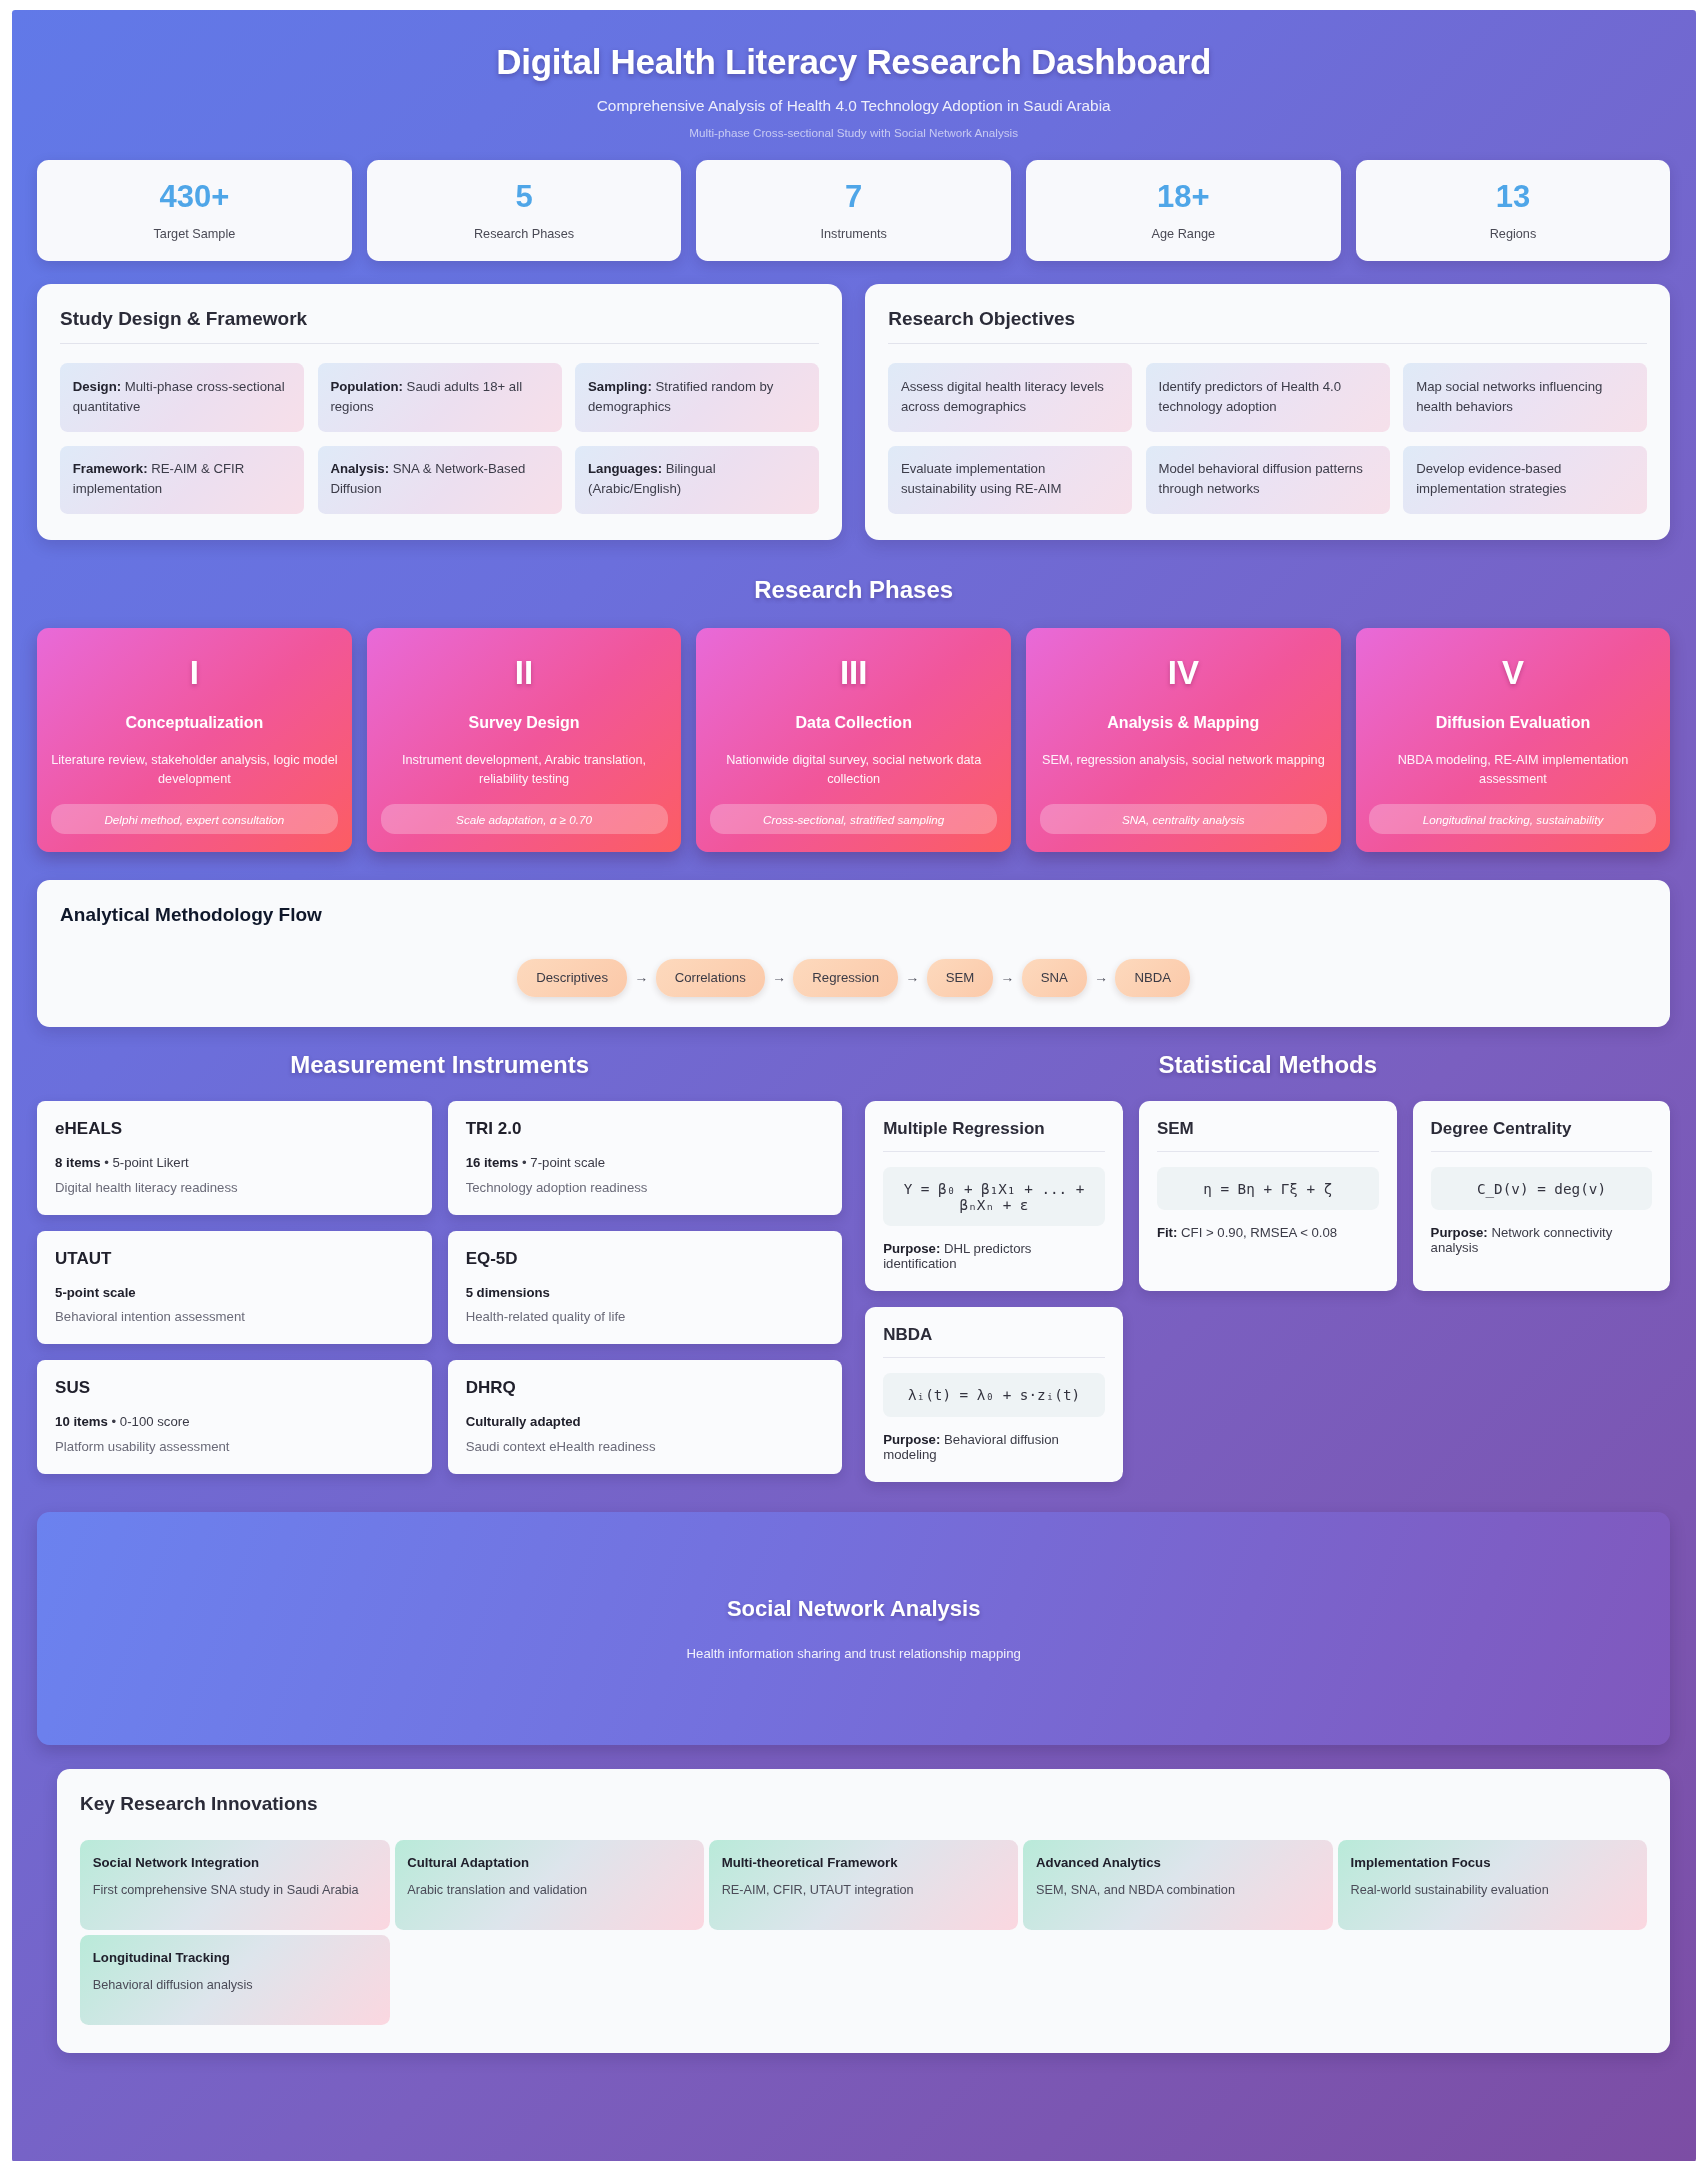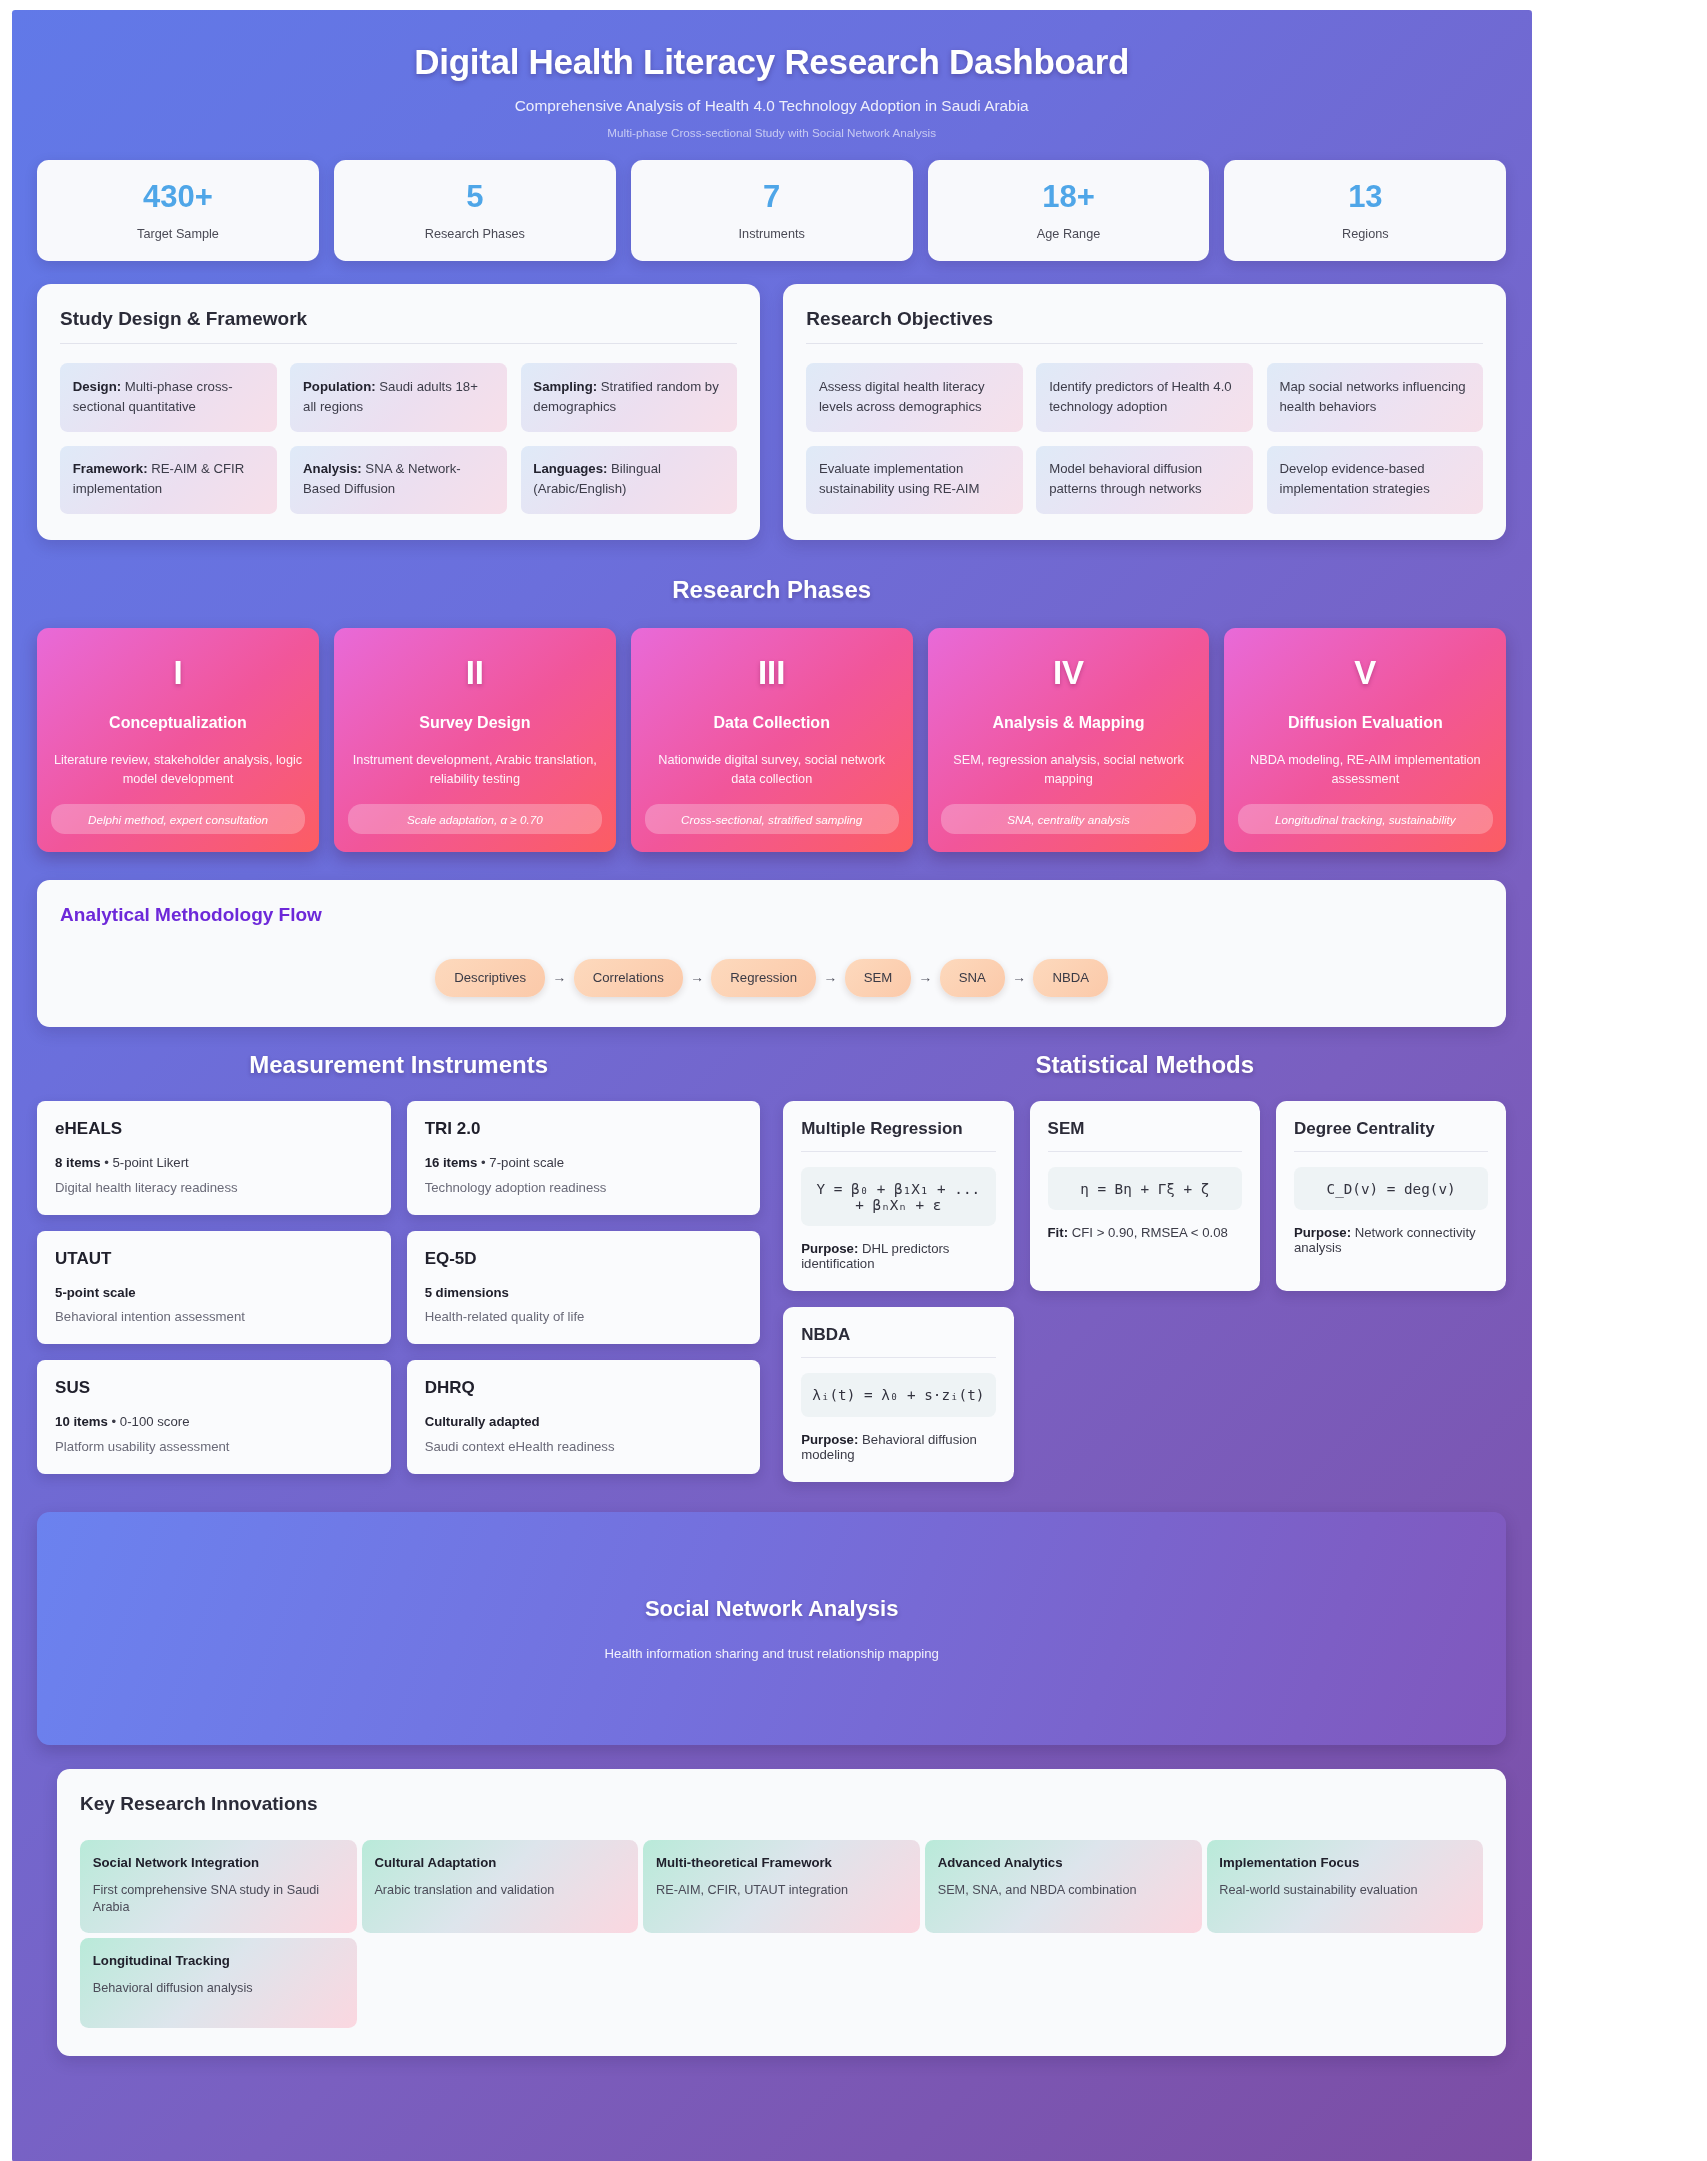--- a/index.html
+++ b/index.html
@@ -4,21 +4,21 @@
 <style>
   * { box-sizing: border-box; margin: 0; padding: 0; }
   html, body {
     width: 1707px;
     background: #ffffff;
     font-family: "Liberation Sans", sans-serif;
   }
   body { padding: 9.5px 11.7px 0 11.7px; }
 
   .page {
-    width: 1520px;
+    width: 1684px;
     min-height: 2152px;
     border-radius: 3.2px;
     background: linear-gradient(135deg, #6179e8 0%, #6b6fdc 30%, #7a5fc0 65%, #7c4da4 100%);
     padding: 0 25.4px 30px 25.4px;
     position: relative;
     overflow: hidden;
   }
 
   
   .hero { padding: 32px 0 18px 0; text-align: center; }
@@ -89,21 +89,21 @@
   .phase-tag {
     margin-top: 16px; background: rgba(255,255,255,0.26); border-radius: 13.8px;
     padding: 8.5px 7.4px; font-size: 11.7px; font-style: italic; color: #ffffff;
   }
 
   
   .flow-panel {
     margin-top: 27.5px; background: #f9fafc; border-radius: 12.7px;
     padding: 24px 23px 30px 23px; box-shadow: 0 5.3px 15px rgba(35,20,70,0.16);
   }
-  .flow-title { font-size: 19px; font-weight: bold; color: #6d28d9; }
+  .flow-title { font-size: 19px; font-weight: bold; color: #0f172a; }
   .flow-row {
     margin-top: 33px; display: flex; align-items: center; justify-content: center;
   }
   .flow-pill {
     background: linear-gradient(135deg, #fdd9bd 0%, #fbc9a9 100%);
     border-radius: 18px; padding: 11.7px 19px; font-size: 13.2px; color: #3a3a45;
     box-shadow: 0 2.6px 7.4px rgba(60,30,20,0.14); white-space: nowrap;
   }
   .flow-arrow { color: #4b4b58; font-size: 13.8px; margin: 0 7.4px; }
 

